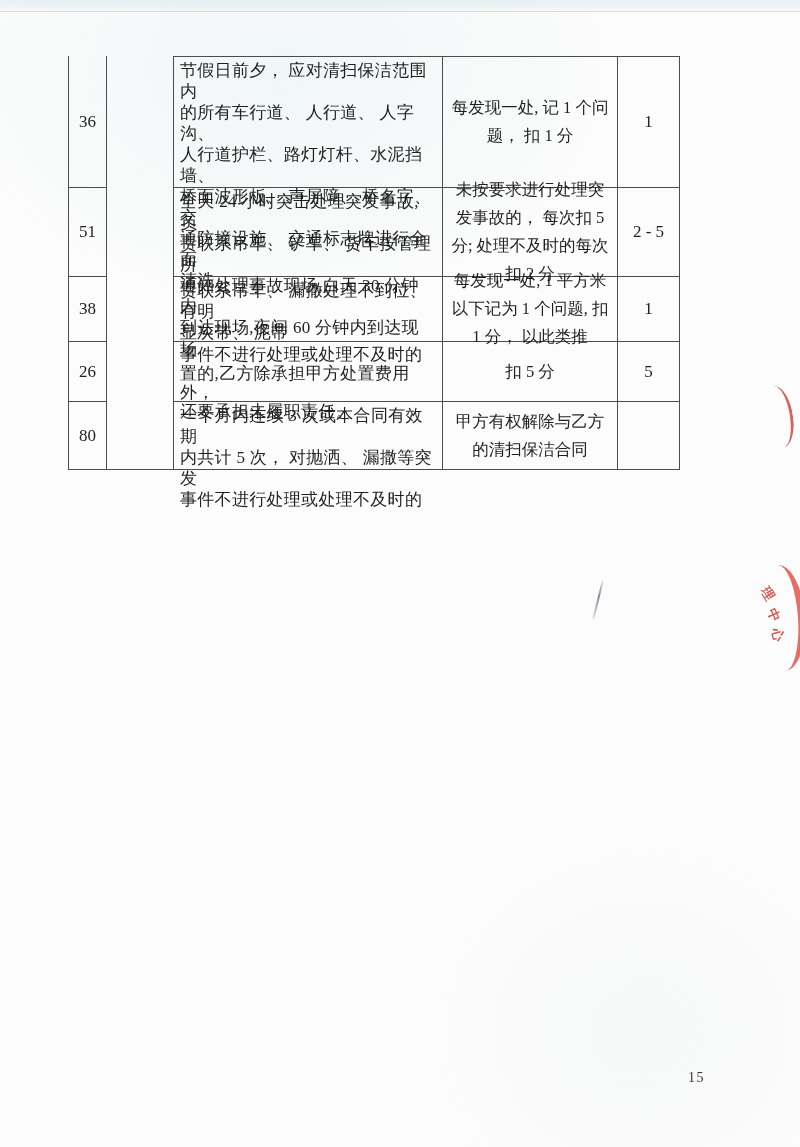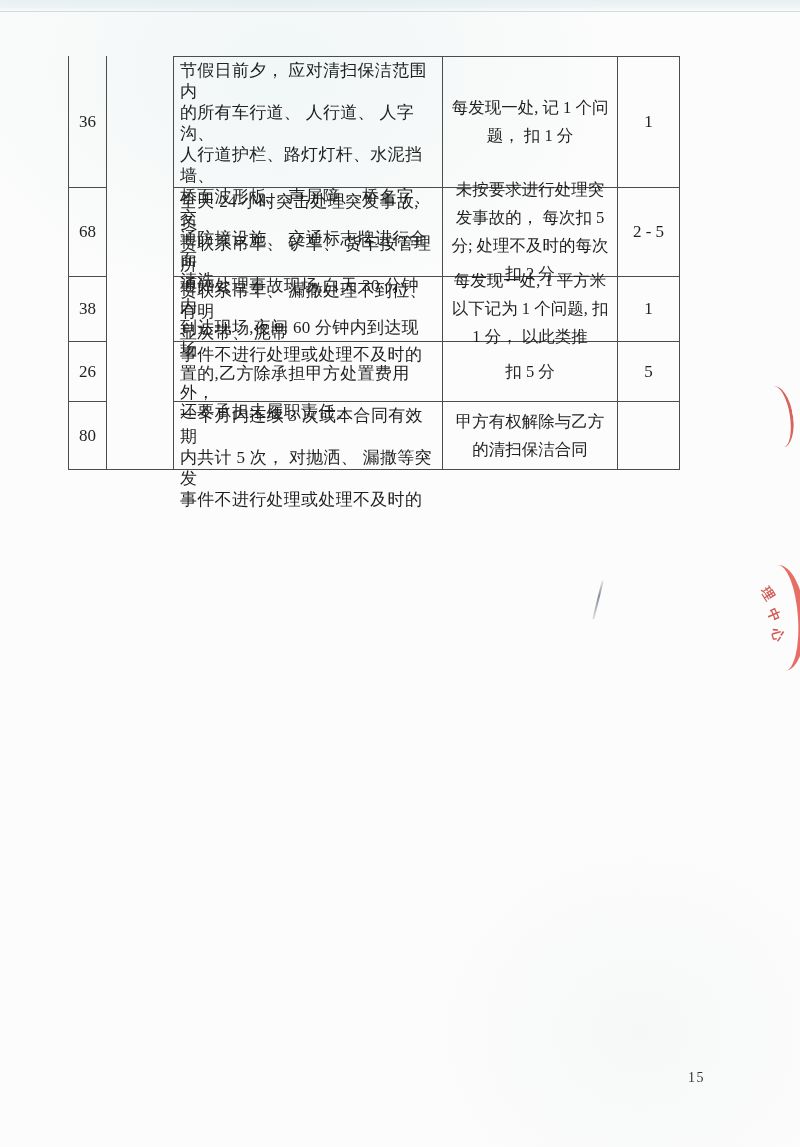--- a/index.html
+++ b/index.html
@@ -105,21 +105,21 @@
   <div class="cell c3 r1 top">节假日前夕， 应对清扫保洁范围内
 的所有车行道、 人行道、 人字沟、
 人行道护栏、路灯灯杆、水泥挡墙、
 桥面波形板、 声屏障、 桥名字、 交
 通防撞设施、 交通标志牌进行全面
 清洗</div>
   <div class="cell c4 r1 top">每发现一处, 记 1 个问
 题， 扣 1 分</div>
   <div class="cell c5 r1 top">1</div>
 
-  <div class="cell c1 r2">68</div>
+  <div class="cell c1 r2">51</div>
   <div class="cell c3 r2">全天 24 小时突击处理突发事故,负
 责联系吊车、 铲车、 货车按管理所
 通知处理事故现场,白天 30 分钟内
 到达现场,夜间 60 分钟内到达现场</div>
   <div class="cell c4 r2">未按要求进行处理突
 发事故的， 每次扣 5
 分; 处理不及时的每次
 扣 2 分</div>
   <div class="cell c5 r2">2 - 5</div>
 

